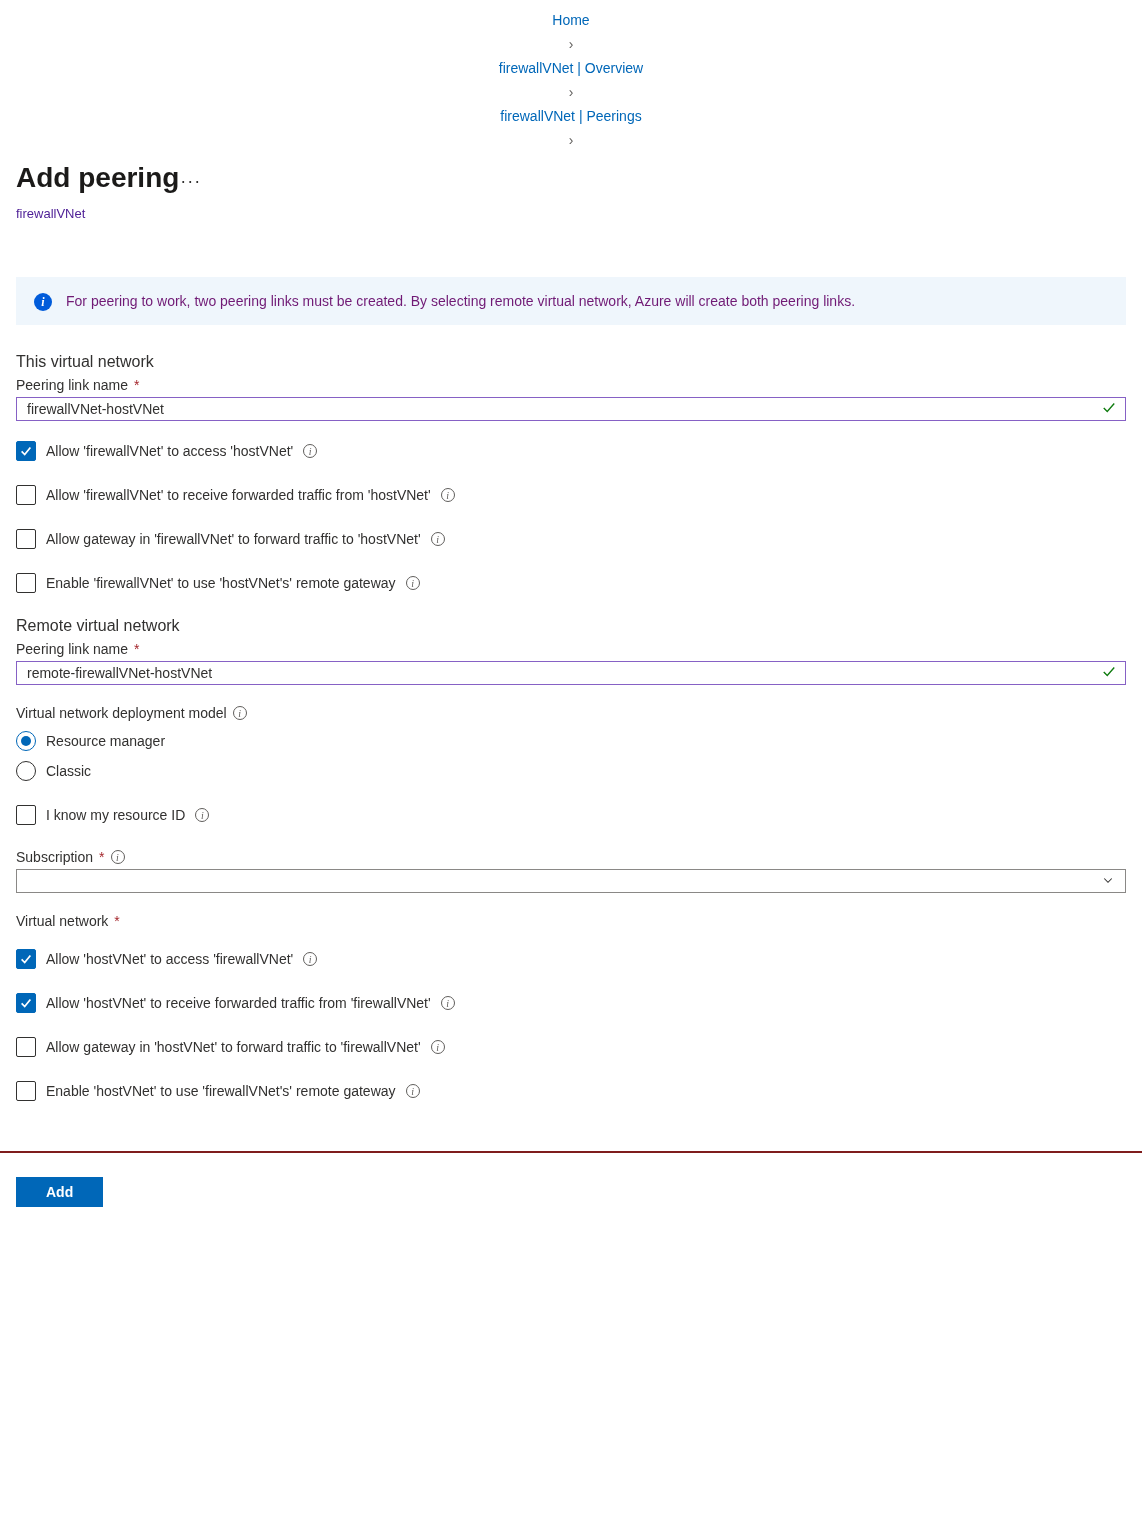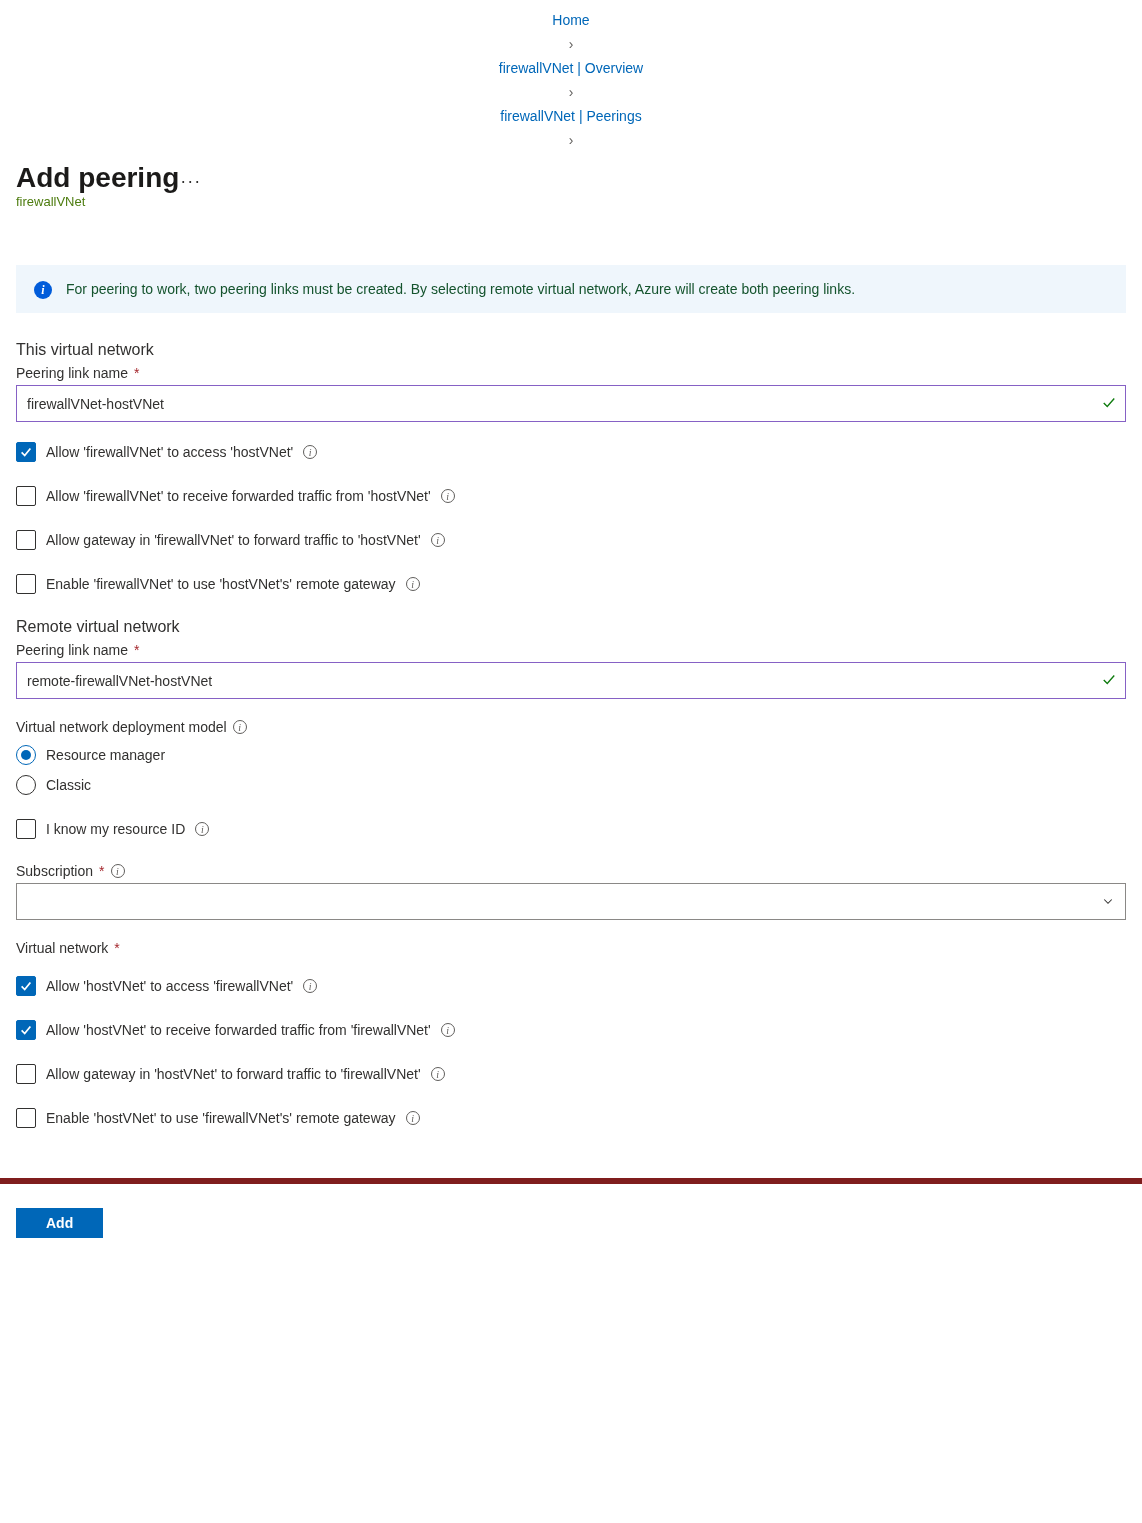--- a/index.html
+++ b/index.html
@@ -17,54 +17,54 @@
     gap: 8px;
     font-size: 14px;
     margin-bottom: 14px;
     flex-direction: column;
   }
   .breadcrumb a { color: #0067b8; text-decoration: none; cursor: pointer; }
   .breadcrumb .chev { color: #605e5c; }
   .page-title-row { display: flex; align-items: center; gap: 1px; }
   .page-title { font-size: 28px; font-weight: 600; color: #1b1a19; }
   .more-icon { font-size: 18px; color: #323130; cursor: pointer; padding-top: 6px; letter-spacing: 1px; }
-  .subtitle { font-size: 13px; color: #4d7c0f; margin-top: 0; margin-bottom: 56px; }
+  .subtitle { font-size: 13px; color: #4c1d95; margin-top: 12px; margin-bottom: 56px; }
   .info-box {
     background: #eff6fc;
     padding: 14px 18px;
     display: flex;
     gap: 14px;
     align-items: flex-start;
     margin-bottom: 28px;
   }
   .info-icon {
     width: 18px; height: 18px; border-radius: 50%;
     background: #015cda; color: #fff;
     display: flex; align-items: center; justify-content: center;
     font-weight: bold; font-size: 12px; font-style: italic; font-family: Georgia, serif;
     flex-shrink: 0; margin-top: 2px;
   }
-  .info-text { font-size: 14px; color: #14532d; line-height: 1.45; }
+  .info-text { font-size: 14px; color: #701a75; line-height: 1.45; }
   .section-title { font-size: 16px; color: #323130; margin-bottom: 6px; }
   .field { margin-bottom: 20px; }
   .field-label { font-size: 14px; color: #323130; display: flex; align-items: center; gap: 6px; margin-bottom: 4px; }
   .req { color: #a4262c; }
   .info-tip {
     width: 14px; height: 14px; border: 1px solid #605e5c; border-radius: 50%;
     display: inline-flex; align-items: center; justify-content: center;
     font-size: 10px; color: #605e5c; cursor: default; font-style: italic; font-family: Georgia, serif;
   }
   .text-input, .select-input {
     width: 100%;
     padding: 6px 36px 6px 10px;
     font-size: 14px;
     border: 1px solid #8a8886;
     background: #fff;
     color: #323130;
-    height: 37px;
+    height: 24px;
     position: relative;
   }
   .text-input.valid { border-color: #8661c5; }
   .select-input.accent { border-color: #8661c5; }
   .input-wrap { position: relative; }
   .check-icon {
     position: absolute; right: 10px; top: 50%; transform: translateY(-50%);
     color: #107c10; font-weight: bold;
   }
   .select-wrap { position: relative; }
@@ -89,21 +89,21 @@
     display: flex; align-items: center; justify-content: center;
     cursor: pointer; flex-shrink: 0;
   }
   .radio.selected::after {
     content: ""; width: 10px; height: 10px; border-radius: 50%; background: #0067b8;
   }
   .radio.selected { border-color: #0067b8; }
   .check-label { font-size: 14px; color: #323130; }
   .section-gap { margin-top: 22px; }
   .footer {
-    border-top: 6px solid #7f1d1d;
+    border-top: 2px solid #7f1d1d;
     margin-top: 50px;
     padding: 24px 0;
     margin-left: -16px; margin-right: -16px;
     padding-left: 16px;
   }
   .add-btn {
     background: #0067b8; color: #fff; border: none;
     padding: 7px 30px; font-size: 14px; font-weight: 600;
     cursor: pointer;
   }

